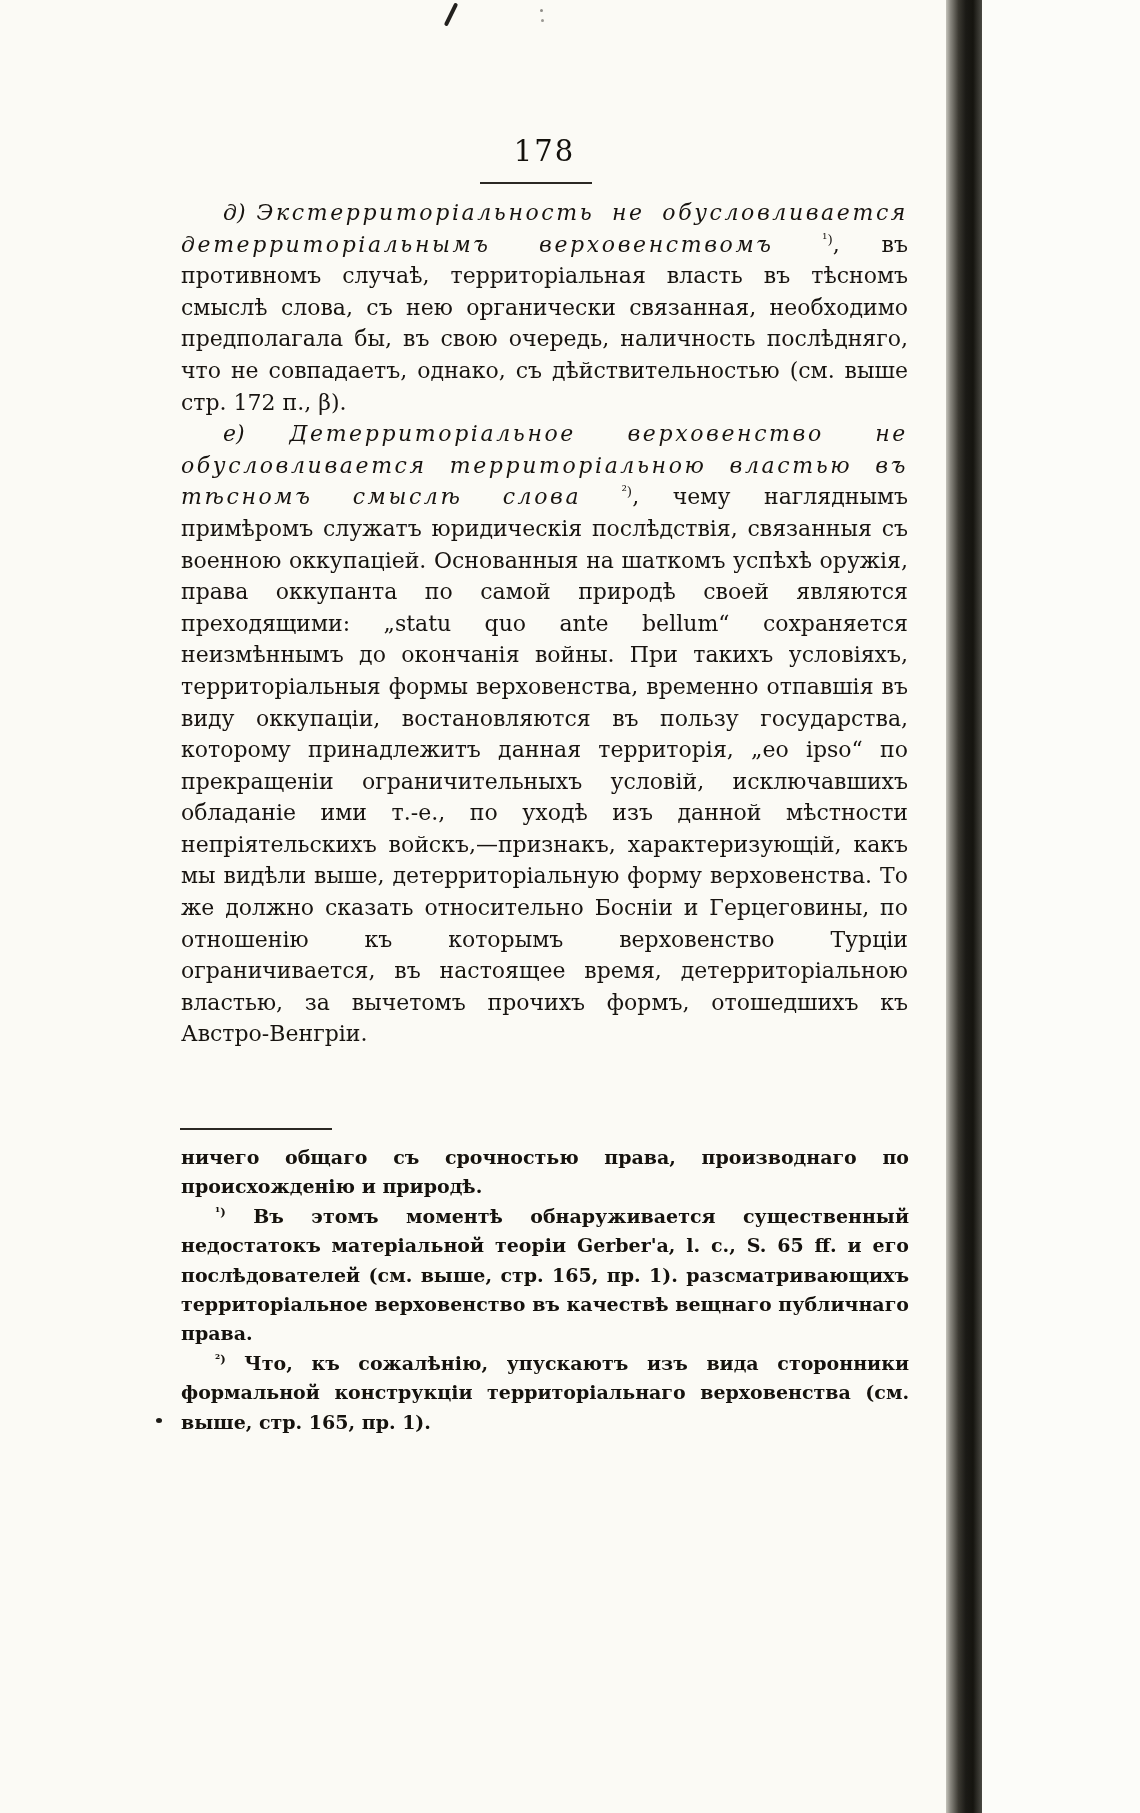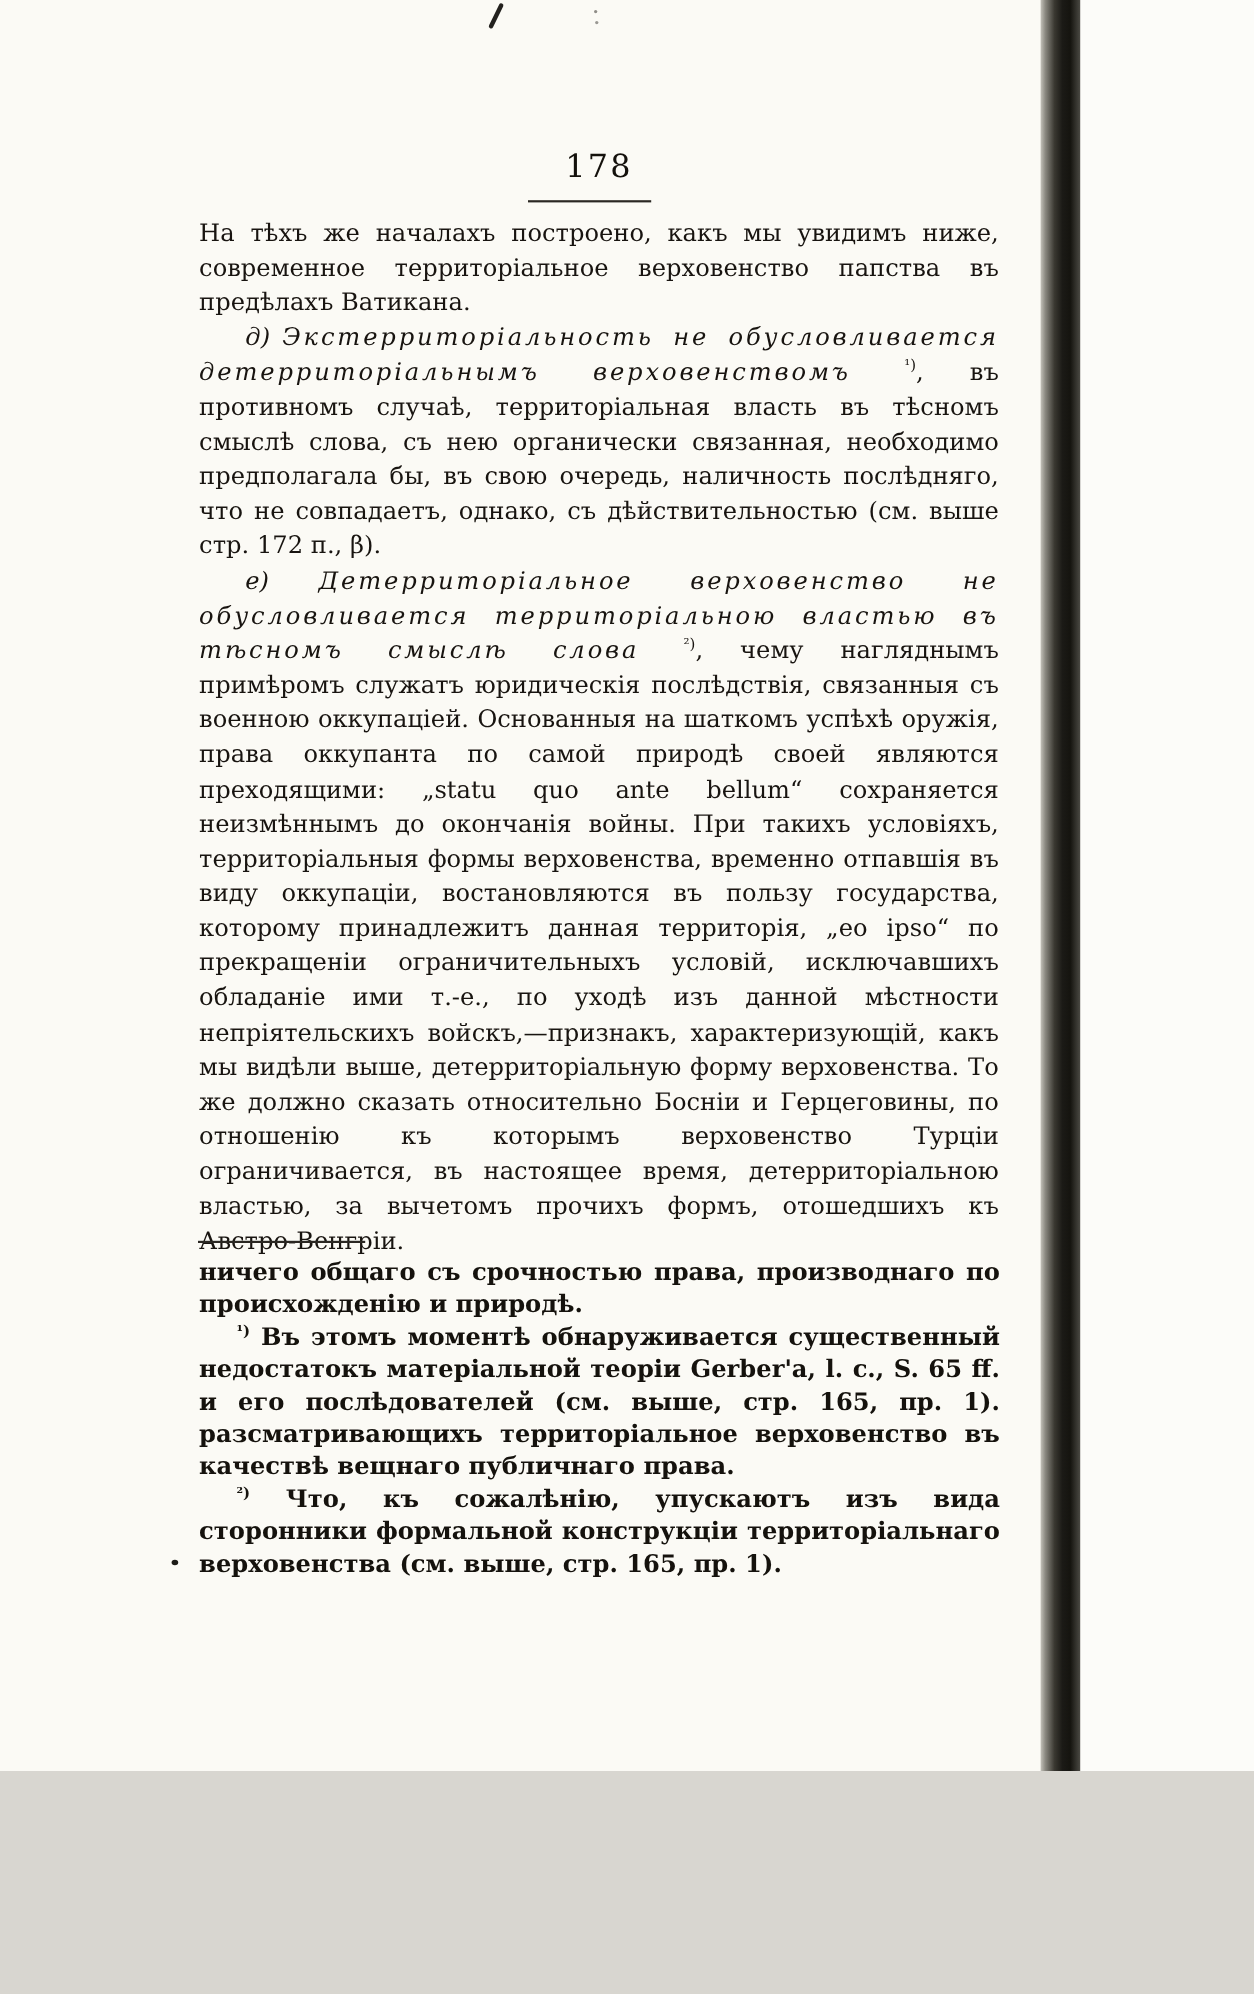--- a/index.html
+++ b/index.html
@@ -1,19 +1,19 @@
 <!DOCTYPE html>
 <html><head>
 <meta charset="utf-8">
 <style>
   html, body { margin: 0; padding: 0; background: #d8d6d0; }
   .page {
     position: relative;
     width: 1140px;
-    height: 1610px;
+    height: 1813px;
     background: #fbfaf5;
     overflow: hidden;
     font-family: "DejaVu Serif", serif;
     color: #181410;
   }
 
   
   .gutter {
     position: absolute;
     top: 0; left: 946px;
@@ -62,21 +62,21 @@
 
   .footnote-rule {
     position: absolute;
     top: 1128px; left: 180px;
     width: 152px; height: 2px;
     background: #2b2823;
   }
   .footnotes {
     position: absolute;
     top: 1143px; left: 181px; width: 728px;
-    font-size: 22px;
+    font-size: 19px;
     line-height: 29.4px;
     font-weight: bold;
     text-align: justify;
     color: #15120d;
   }
   .footnotes p { margin: 0; }
   .fn-indent { text-indent: 34px; }
 
   
   .pen-mark-1 {
@@ -115,21 +115,20 @@
 <div class="page">
 
   <div class="pen-mark-1"></div>
   <div class="pen-dot-a"></div>
   <div class="pen-dot-b"></div>
 
   <div class="page-number">178</div>
   <div class="page-number-rule"></div>
 
   <div class="body-text">
-    <p><span>На тѣхъ же началахъ построено, какъ мы увидимъ ниже, современное территоріальное верховенство папства въ предѣлахъ Ватикана.</span></p>
     <p class="indent"><span class="marker">д) </span><span class="spaced">Экстерриторіальность не обусловливается детерриторіальнымъ верховенствомъ </span><sup>¹)</sup><span>, въ противномъ случаѣ, территоріальная власть въ тѣсномъ смыслѣ слова, съ нею органически связанная, необходимо предполагала бы, въ свою очередь, наличность послѣдняго, что не совпадаетъ, однако, съ дѣйствительностью (см. выше стр. 172 п., β).</span></p>
     <p class="indent"><span class="marker">е) </span><span class="spaced">Детерриторіальное верховенство не обусловливается территоріальною властью въ тѣсномъ смыслѣ слова </span><sup>²)</sup><span>, чему нагляднымъ примѣромъ служатъ юридическія послѣдствія, связанныя съ военною оккупаціей. Основанныя на шаткомъ успѣхѣ оружія, права оккупанта по самой природѣ своей являются преходящими: „statu quo ante bellum“ сохраняется неизмѣннымъ до окончанія войны. При такихъ условіяхъ, территоріальныя формы верховенства, временно отпавшія въ виду оккупаціи, востановляются въ пользу государства, которому принадлежитъ данная территорія, „eo ipso“ по прекращеніи ограничительныхъ условій, исключавшихъ обладаніе ими т.-е., по уходѣ изъ данной мѣстности непріятельскихъ войскъ,—признакъ, характеризующій, какъ мы видѣли выше, детерриторіальную форму верховенства. То же должно сказать относительно Босніи и Герцеговины, по отношенію къ которымъ верховенство Турціи ограничивается, въ настоящее время, детерриторіальною властью, за вычетомъ прочихъ формъ, отошедшихъ къ Австро-Венгріи.</span></p>
   </div>
 
   <div class="footnote-rule"></div>
 
   <div class="footnotes">
     <p><span>ничего общаго съ срочностью права, производнаго по происхожденію и природѣ.</span></p>
     <p class="fn-indent"><sup>¹)</sup><span> Въ этомъ моментѣ обнаруживается существенный недостатокъ матеріальной теоріи Gerber'а, l. c., S. 65 ff. и его послѣдователей (см. выше, стр. 165, пр. 1). разсматривающихъ территоріальное верховенство въ качествѣ вещнаго публичнаго права.</span></p>
     <p class="fn-indent"><sup>²)</sup><span> Что, къ сожалѣнію, упускаютъ изъ вида сторонники формальной конструкціи территоріальнаго верховенства (см. выше, стр. 165, пр. 1).</span></p>

